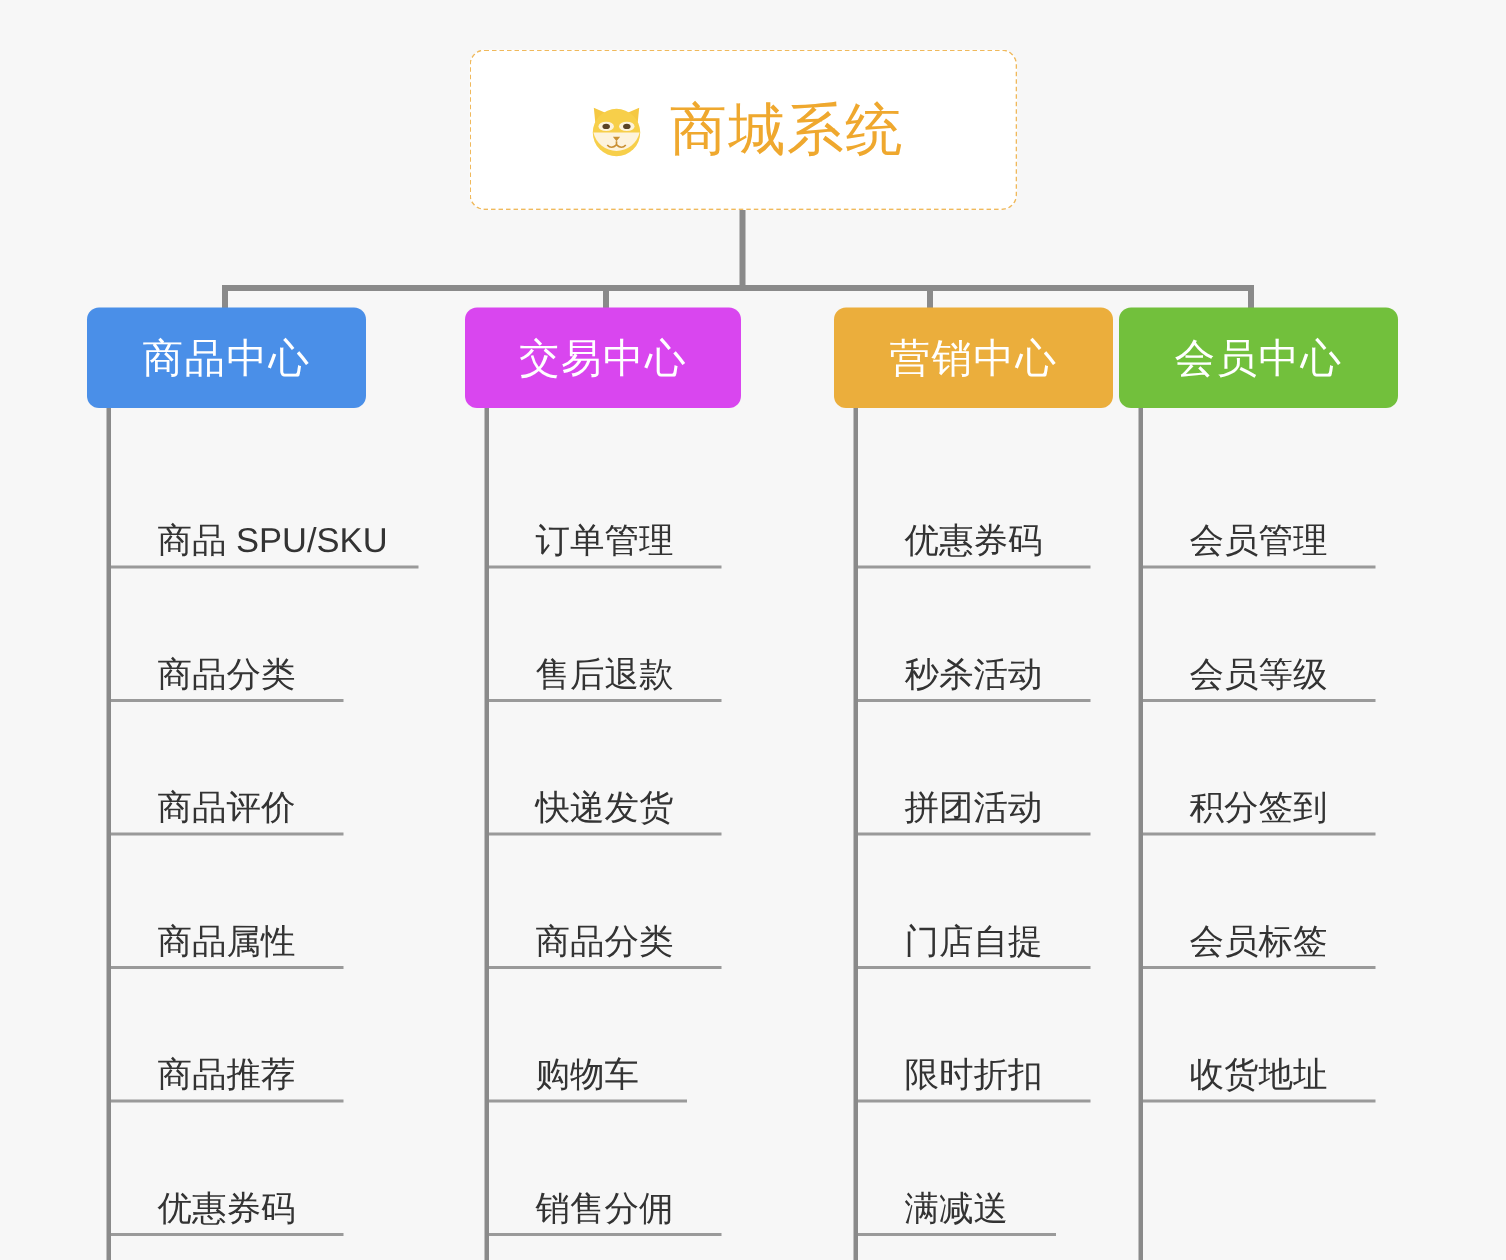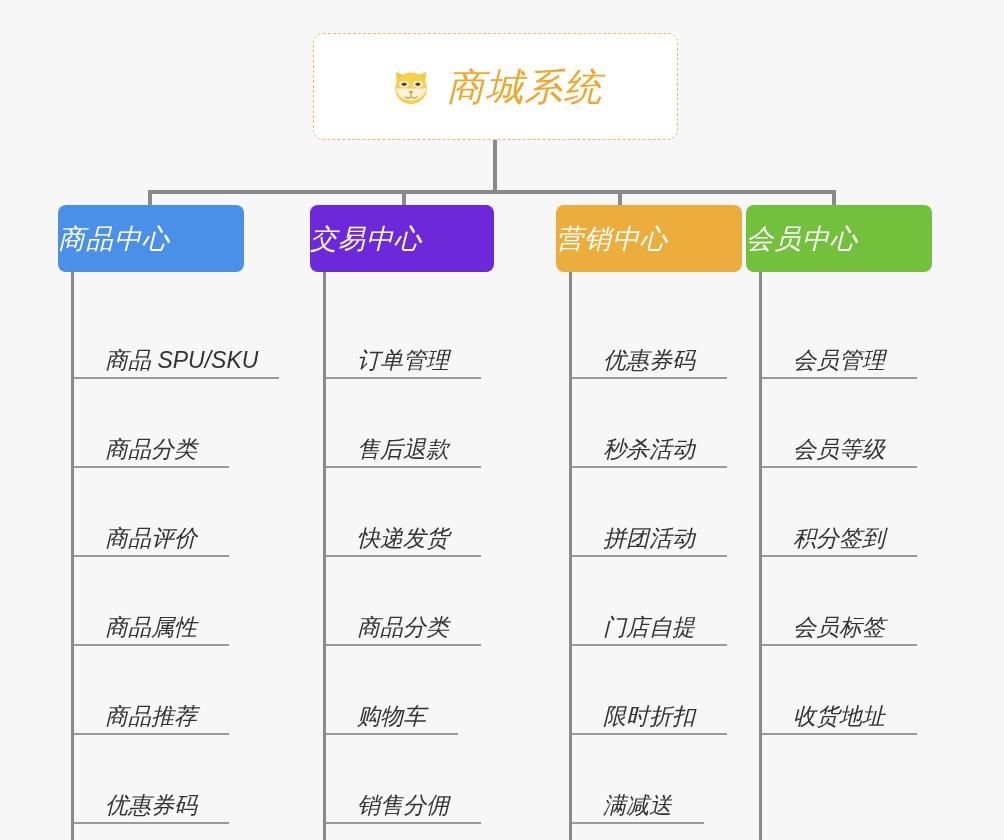--- a/index.html
+++ b/index.html
@@ -11,21 +11,20 @@
     height: 840px;
     background: #f7f7f7;
     font-family: "Liberation Sans", "DejaVu Sans", sans-serif;
     overflow: hidden;
   }
 
   #mindmap {
     position: relative;
     width: 1004px;
     height: 840px;
-    font-style: italic;
   }
 
   
   .root-node {
     position: absolute;
     left: 313px;
     top: 33px;
     width: 365px;
     height: 107px;
     background: #ffffff;
@@ -86,20 +85,21 @@
   .branch.b1 { left: 58px;  width: 186px; }
   .branch.b2 { left: 310px; width: 184px; }
   .branch.b3 { left: 556px; width: 186px; }
   .branch.b4 { left: 746px; width: 186px; }
 
   .branch-header {
     height: 67px;
     border-radius: 8px;
     display: flex;
     align-items: center;
+    justify-content: center;
     color: #ffffff;
     font-size: 27px;
     letter-spacing: 1px;
     box-sizing: border-box;
   }
 
   
   .leaf-list {
     position: relative;
     margin-top: 0;
@@ -205,21 +205,21 @@
         <span class="leaf-rule" style="width:155px"></span>
       </div>
       <div class="leaf-item">
         <span class="leaf-label">优惠券码</span>
         <span class="leaf-rule" style="width:155px"></span>
       </div>
     </div>
   </div>
 
   <div class="branch b2">
-    <div class="branch-header" style="background: #6d28d9;">
+    <div class="branch-header" style="background: #d946ef;">
       <span>交易中心</span>
     </div>
     <div class="leaf-list">
       <div class="leaf-spine" style="background: rgb(138, 138, 138);"></div>
       <div class="leaf-item">
         <span class="leaf-label">订单管理</span>
         <span class="leaf-rule" style="width:155px"></span>
       </div>
       <div class="leaf-item">
         <span class="leaf-label">售后退款</span>

